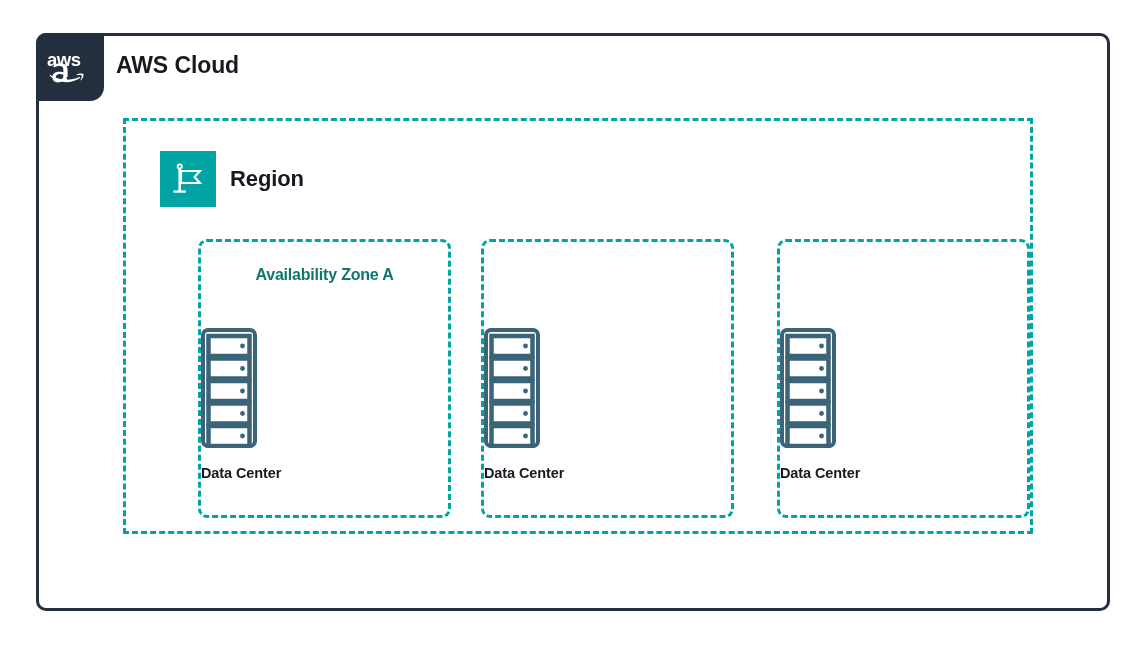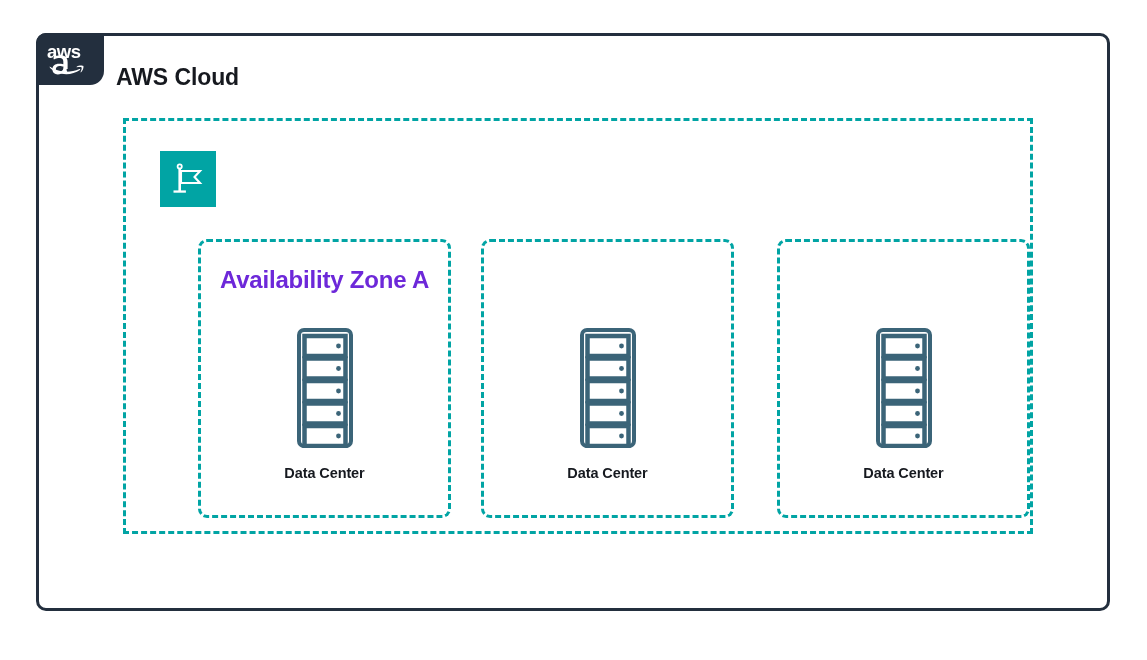--- a/index.html
+++ b/index.html
@@ -32,21 +32,21 @@
     border-radius: 10px;
     box-sizing: border-box;
     background: #ffffff;
   }
 
   .cloud-logo {
     position: absolute;
     left: -3px;
     top: -3px;
     width: 68px;
-    height: 52px;
+    height: 68px;
     background: #232F3E;
     border-radius: 10px 0 14px 0;
     box-sizing: border-box;
     display: flex;
     align-items: center;
     justify-content: center;
     text-align: right;
   }
   .cloud-logo svg { display: block; }
 
@@ -55,21 +55,20 @@
     left: 77px;
     top: 0px;
     height: 58px;
     display: flex;
     align-items: center;
     font-size: 23px;
     font-weight: bold;
     color: #16191F;
     letter-spacing: -0.1px;
     white-space: nowrap;
-    margin-top: 12px;
   }
 
   
   .region-box {
     position: absolute;
     left: 84px;
     top: 82px;
     width: 910px;
     height: 416px;
     box-sizing: border-box;
@@ -125,36 +124,36 @@
   .az-box.az-0 { left: 72px; }
   .az-box.az-1 { left: 355px; }
   .az-box.az-2 { left: 651px; }
 
   .az-title {
     position: absolute;
     left: 0;
     right: 0;
     top: 24px;
     text-align: center;
-    font-size: 24px;
-    font-weight: bold;
-    color: #6d28d9;
+    font-size: 16px;
+    font-weight: bold;
+    color: #0f766e;
     letter-spacing: -0.2px;
     white-space: nowrap;
   }
 
   
   .dc-wrap {
     position: absolute;
     left: 0;
     right: 0;
     top: 86px;
     display: flex;
     flex-direction: column;
-    align-items: center;
+    align-items: flex-start;
   }
   .dc-icon { width: 56px; height: 120px; display: block; }
 
   .dc-label {
     margin-top: 17px;
     font-size: 14.5px;
     font-weight: bold;
     color: #16191F;
     letter-spacing: -0.1px;
     white-space: nowrap;
@@ -191,20 +190,21 @@
           <rect x="10.4" y="9" width="2.6" height="24" fill="#FFFFFF"></rect>
 
           <rect x="5.5" y="31.4" width="12.4" height="2.3" fill="#FFFFFF"></rect>
 
           <circle cx="11.7" cy="7.4" r="2.1" fill="none" stroke="#FFFFFF" stroke-width="1.8"></circle>
 
           <path d="M13 12 H32 L26.5 18 L32 24 H13 Z" fill="none" stroke="#FFFFFF" stroke-width="2.1" stroke-linejoin="miter"></path>
         </svg>
       </div>
 
+      <div class="region-title">Region</div>
 
       <div class="az-row">
 
         <div class="az-box az-0">
           <div class="az-title">Availability Zone A</div>
           <div class="dc-wrap">
             <svg class="dc-icon" viewBox="0 0 56 120" aria-hidden="true">
               <rect x="2" y="2" width="52" height="116" rx="5" ry="5" fill="none" stroke="#3B6478" stroke-width="4"></rect>
               <rect x="7.5" y="8" width="41" height="20" fill="none" stroke="#3B6478" stroke-width="4.5"></rect>
               <circle cx="41.5" cy="18" r="2.4" fill="#3B6478"></circle>

